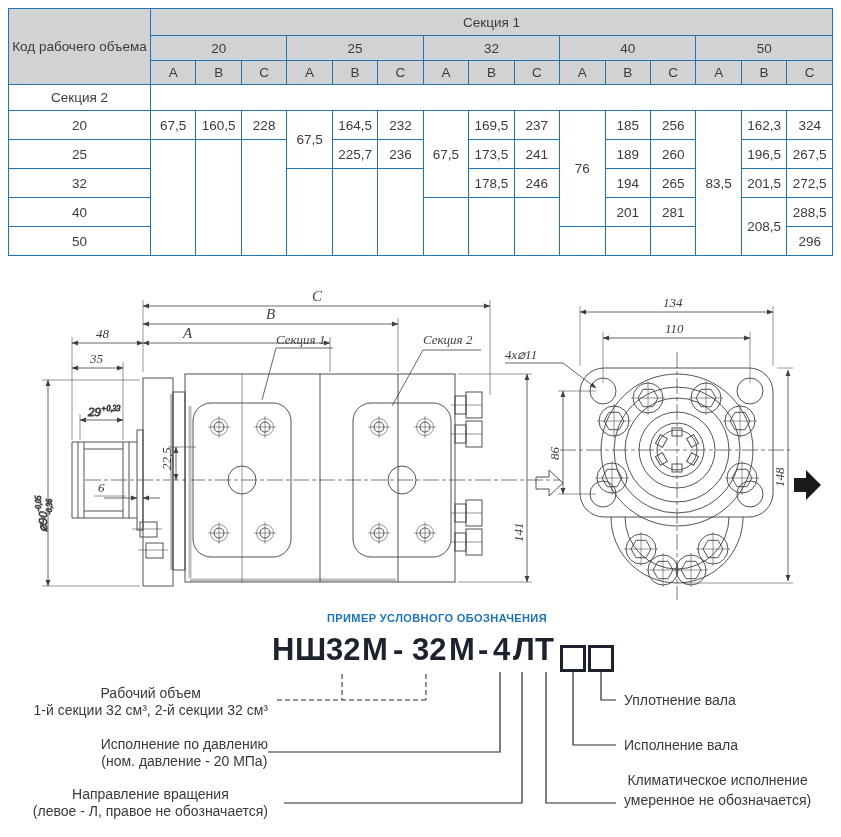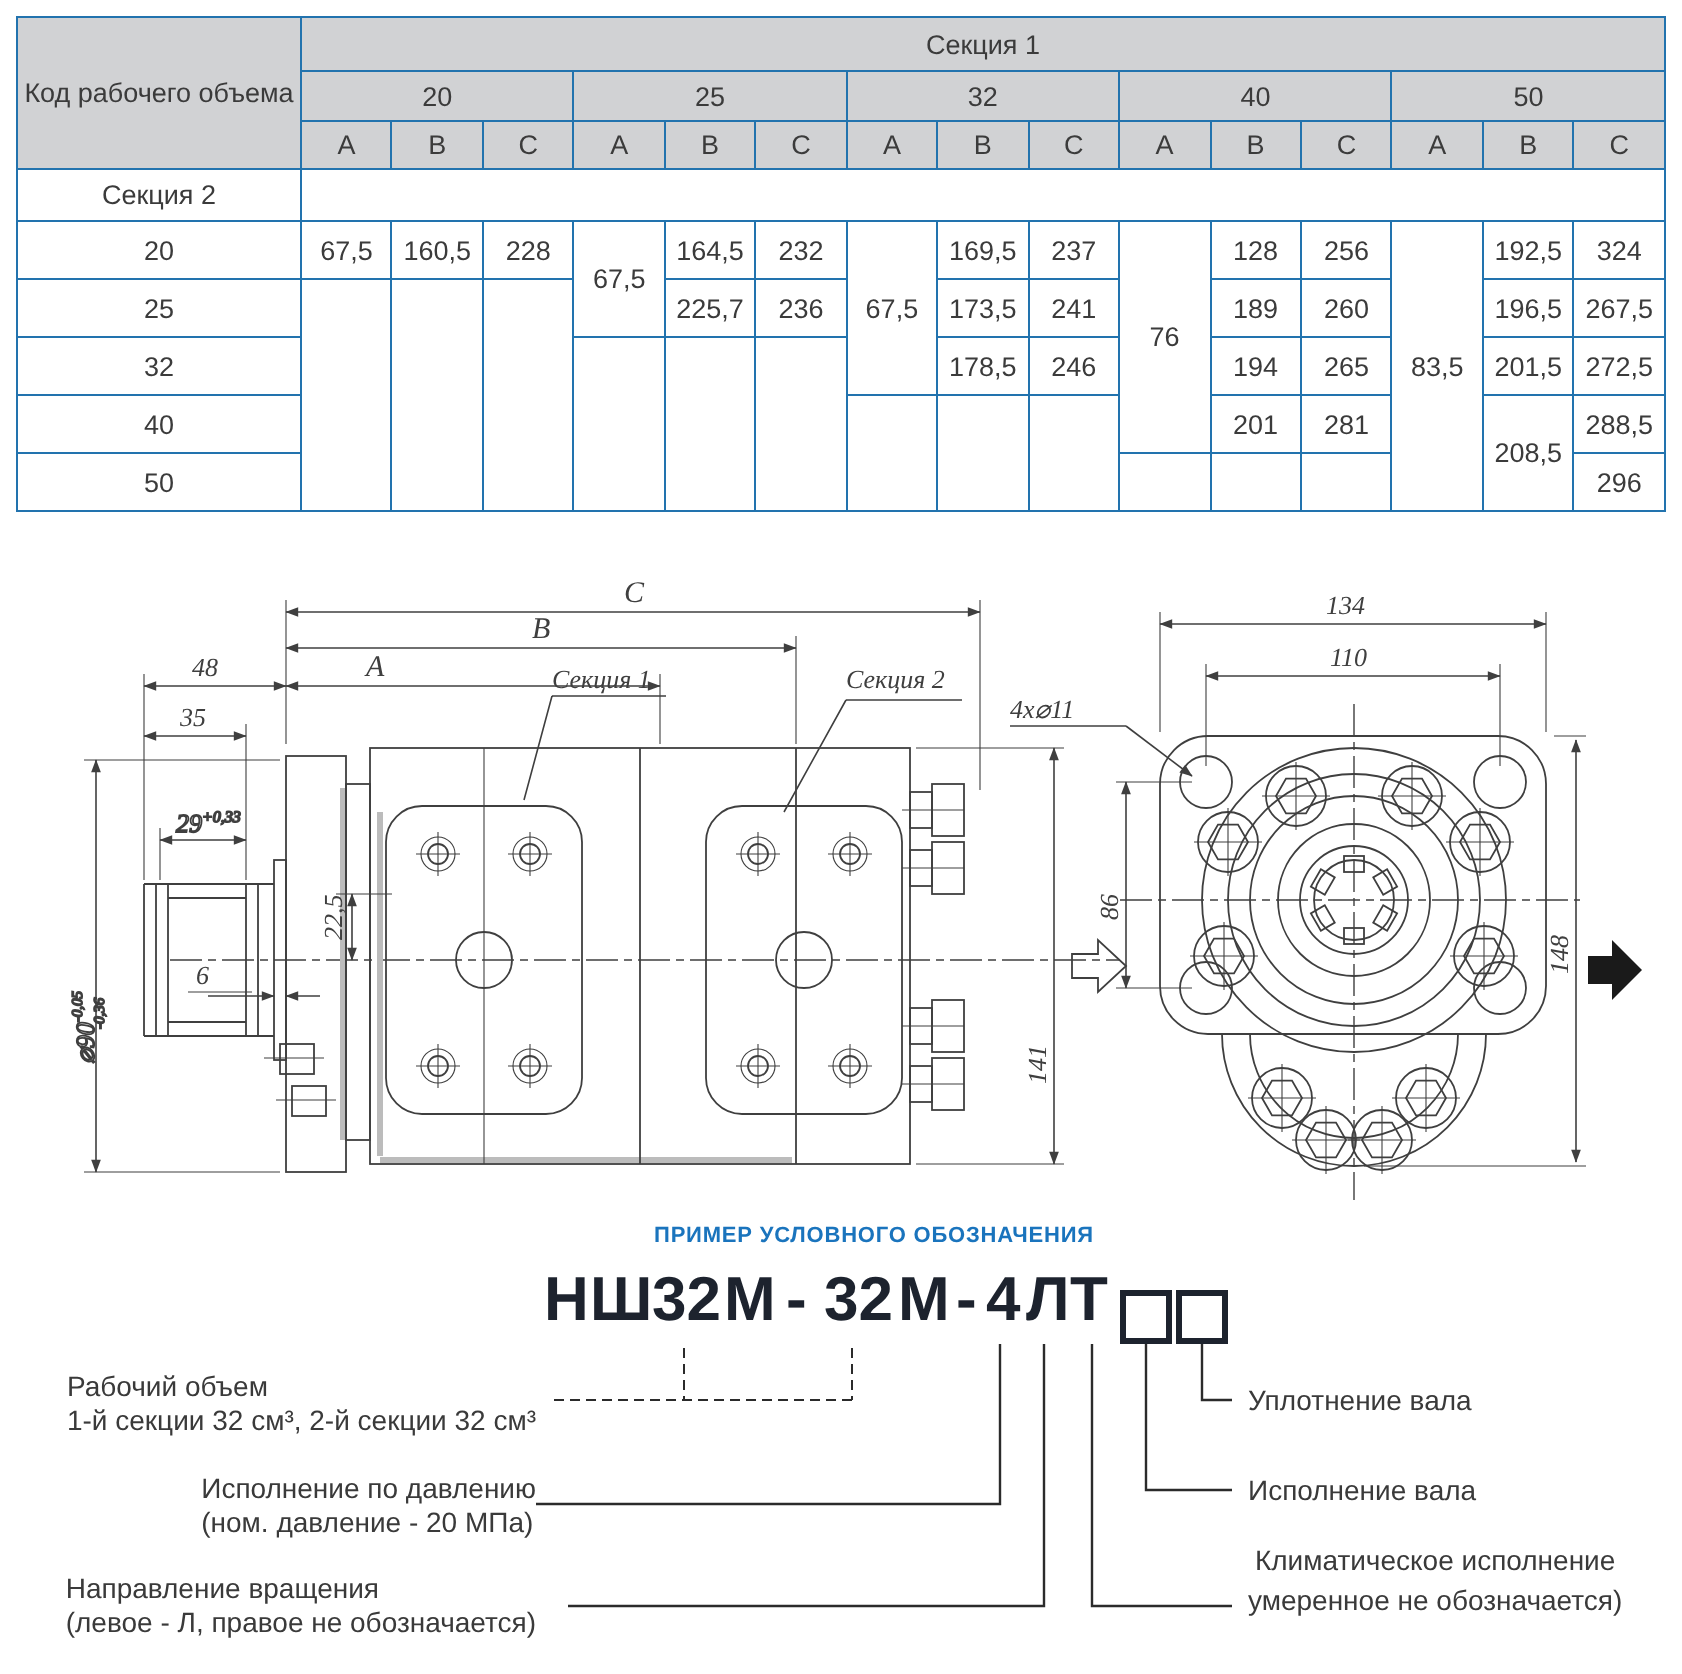--- a/index.html
+++ b/index.html
@@ -32,21 +32,21 @@
   
   .heading{position:absolute;left:37px;top:612px;width:800px;text-align:center;
            color:#1a74bd;font-size:11px;font-weight:bold;letter-spacing:.4px;}
   .bigchar{position:absolute;top:633px;font-size:31px;font-weight:bold;color:#1d232e;
            line-height:34px;}
   .codebox{position:absolute;top:645px;width:20px;height:21px;border:3px solid #1d232e;}
   #callouts{position:absolute;left:0;top:600px;}
   #callouts path{stroke:#2b2b2b;stroke-width:1.2;fill:none;}
   #callouts path.dash{stroke-dasharray:5 3;stroke-width:1;}
   .lbl{position:absolute;font-size:14px;color:#3a3a3a;line-height:16.5px;white-space:nowrap;}
-  .lbl.left{right:573px;text-align:left;}
+  .lbl.left{right:573px;text-align:center;}
   .lbl.right{left:624px;text-align:center;}
   .lbl.tall{line-height:19.5px;}
 </style>
 </head>
 <body>
 
 <table class="dim">
   <colgroup>
       <col class="c0">
       <col>
@@ -103,24 +103,24 @@
     <td>67,5</td>
     <td>160,5</td>
     <td>228</td>
     <td rowspan="2">67,5</td>
     <td>164,5</td>
     <td>232</td>
     <td rowspan="3">67,5</td>
     <td>169,5</td>
     <td>237</td>
     <td rowspan="4">76</td>
-    <td>128</td>
+    <td>185</td>
     <td>256</td>
     <td rowspan="5">83,5</td>
-    <td>192,5</td>
+    <td>162,3</td>
     <td>324</td>
   </tr>
   <tr class="rb">
     <td>25</td>
     <td rowspan="4"></td>
     <td rowspan="4"></td>
     <td rowspan="4"></td>
     <td>225,7</td>
     <td>236</td>
     <td>173,5</td>

